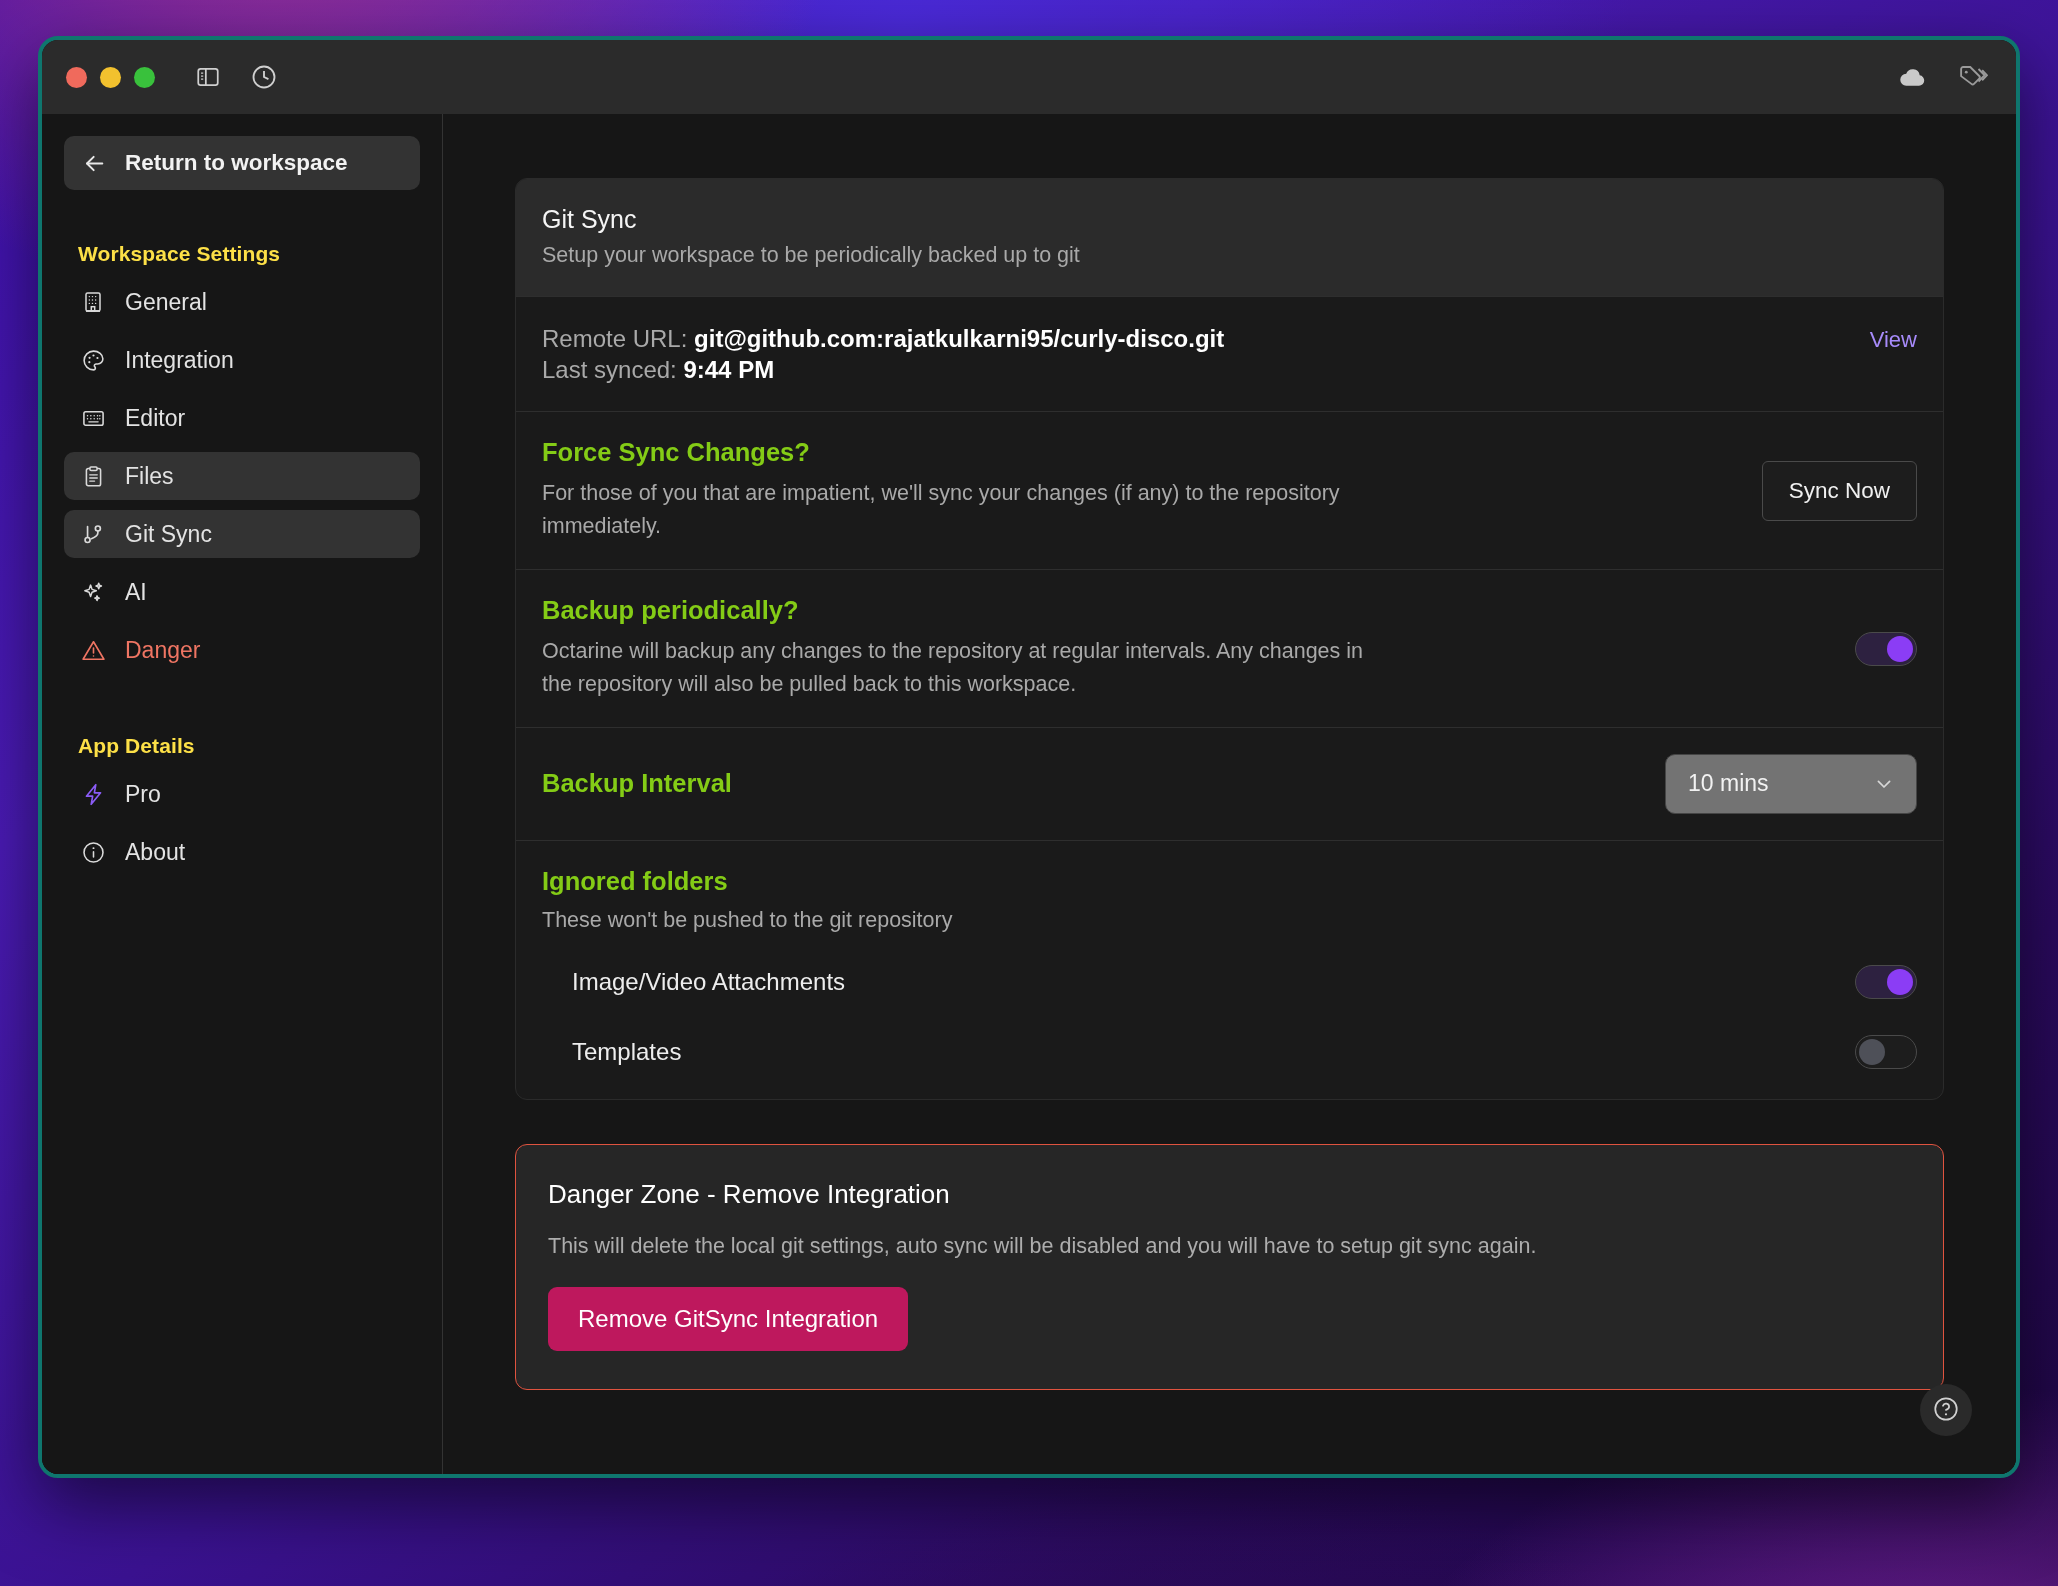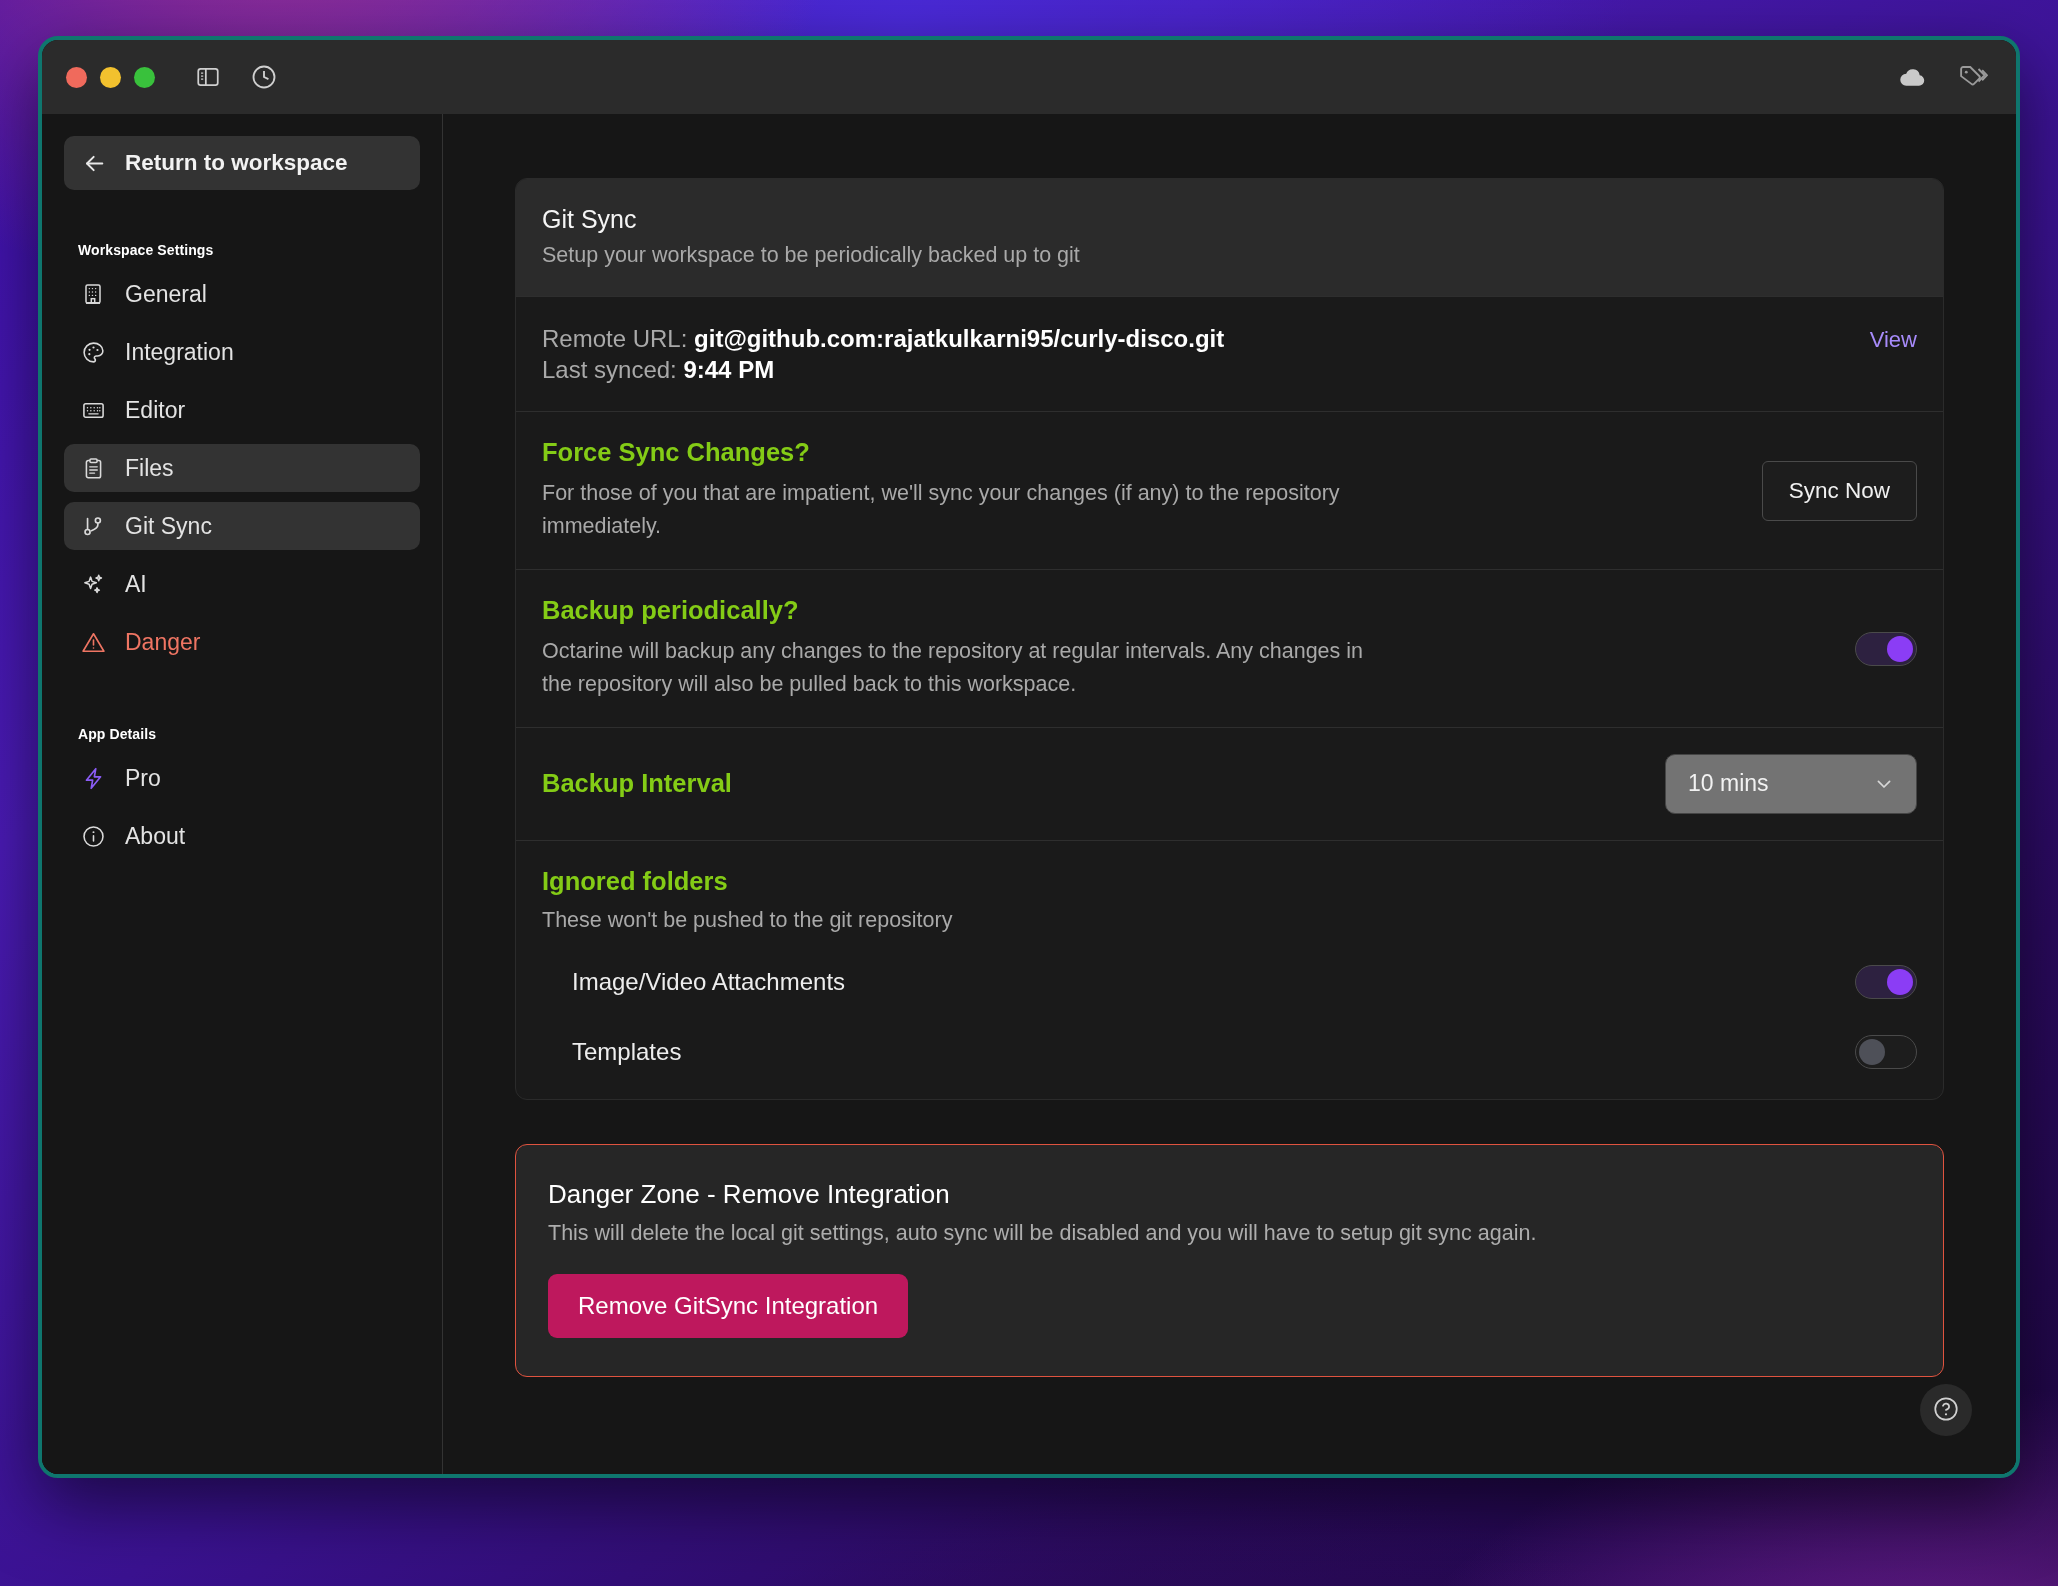--- a/index.html
+++ b/index.html
@@ -117,23 +117,23 @@
     font-weight: 700;
     font-family: inherit;
     width: 100%;
     cursor: pointer;
     text-align: left;
   }
   .return-btn .arrow { display: flex; color: #e8e8e8; }
 
   .section-label {
     margin: 52px 0 12px 14px;
-    font-size: 14px;
+    font-size: 21px;
     font-weight: 700;
-    color: #ffffff;
+    color: #fde047;
     letter-spacing: 0.1px;
   }
   .section-label.app-details { margin-top: 60px; }
 
   .nav-item {
     display: flex;
     align-items: center;
     gap: 19px;
     height: 48px;
     padding: 0 16px;
@@ -306,21 +306,21 @@
     margin-top: 44px;
     background: #262626;
     border: 1.5px solid #e0533f;
     border-radius: 12px;
     padding: 34px 32px 38px 32px;
   }
   .danger-card h3 {
     font-size: 26px;
     font-weight: 400;
     color: #ffffff;
-    margin-bottom: 11px;
+    margin-bottom: 24px;
   }
   .danger-card p {
     font-size: 21.5px;
     color: #adadad;
     margin-bottom: 28px;
   }
   .btn-danger {
     background: #be185d;
     border: none;
     border-radius: 9px;

